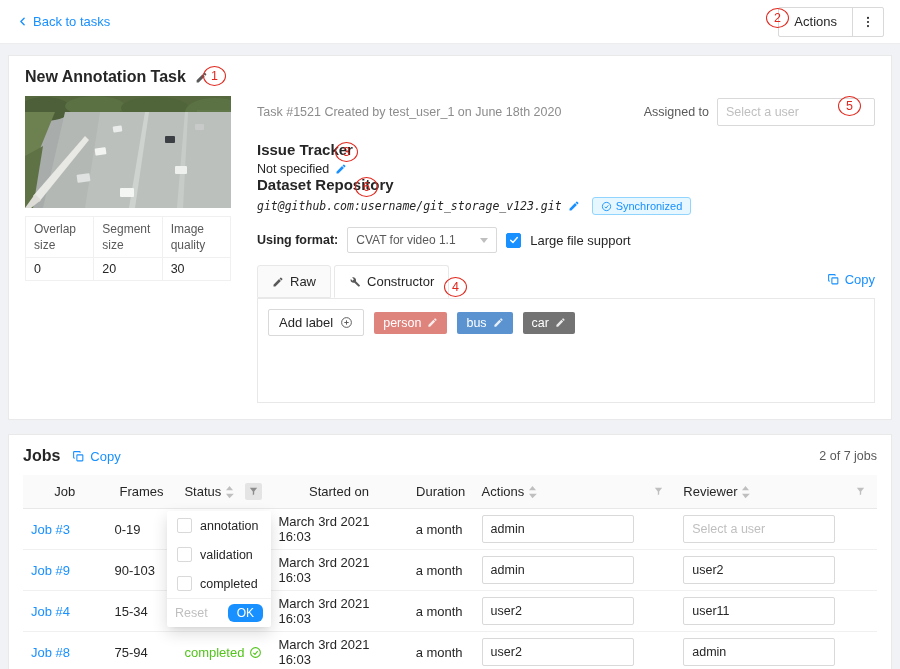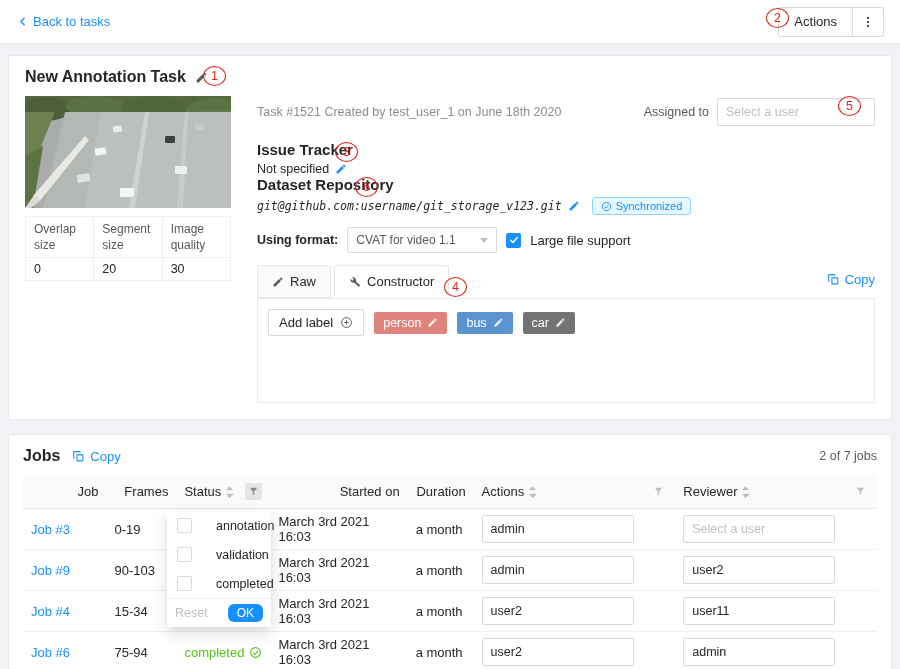--- a/index.html
+++ b/index.html
@@ -80,34 +80,34 @@
                  border-radius:2px;padding:5px 10px;font-size:13px;background:#fff;cursor:pointer}
   .tag{display:inline-flex;align-items:center;gap:6px;color:#fff;font-size:12.5px;
        padding:4px 9px;border-radius:2px;margin-left:10px}
 
   
   .jobs-head{display:flex;align-items:center;gap:12px}
   .jobs-title{font-size:16px;font-weight:700}
   .jobs-count{margin-left:auto;font-size:12.5px;color:#595959}
   .jobs-table{width:100%;border-collapse:collapse;margin-top:10px}
   .jobs-table th{background:#fafafa;padding:8px;font-size:13px;font-weight:500;
-                 border-bottom:1px solid #e8e8e8;text-align:right}
+                 border-bottom:1px solid #e8e8e8;text-align:center}
   .th-inner{display:flex;align-items:center;gap:4px}
   .filter-trigger{margin-left:auto;display:flex;padding:3px;border-radius:2px;cursor:pointer}
   .filter-trigger.open{background:#e4e4e4}
   .jobs-table td{padding:5px 8px;border-bottom:1px solid #f0f0f0;font-size:13px;height:39px}
   .job-link{color:var(--accent,#1890ff);cursor:pointer}
   .cell-input{width:152px}
   .status-done{display:inline-flex;align-items:center;gap:5px;color:var(--success,#52c41a)}
   .sorter{display:flex;flex-direction:column;line-height:0;cursor:pointer}
 
   
   .filter-dd{position:absolute;left:158px;top:76px;width:104px;background:#fff;border-radius:2px;
              box-shadow:0 3px 6px -4px rgba(0,0,0,.12),0 6px 16px 0 rgba(0,0,0,.14);z-index:20}
-  .filter-opt{display:flex;align-items:center;gap:24px;padding:7px 10px;font-size:12.5px;cursor:pointer}
+  .filter-opt{display:flex;align-items:center;gap:8px;padding:7px 10px;font-size:12.5px;cursor:pointer}
   .filter-foot{display:flex;justify-content:space-between;align-items:center;
                border-top:1px solid #f0f0f0;padding:5px 8px}
   .reset-btn{font-size:12.5px;color:#bfbfbf;cursor:pointer}
   .ok-btn{background:var(--accent,#1890ff);color:#fff;font-size:12px;padding:2px 9px;
           border-radius:6px;cursor:pointer;border:none}
 
   
   .ann{position:absolute;width:23px;height:20px;border:1.5px solid var(--annotation_red,#e0281e);
        border-radius:50%;color:var(--annotation_red,#e0281e);display:flex;align-items:center;
        justify-content:center;font-size:12.5px;z-index:40;background:transparent}
@@ -430,21 +430,21 @@
       <tr>
         <td><span class="job-link">Job #4</span></td>
         <td><span>15-34</span></td>
         <td><span></span></td>
         <td><span>March 3rd 2021 16:03</span></td>
         <td><span>a month</span></td>
         <td><input class="text-input cell-input" value="user2" style=""></td>
         <td><input class="text-input cell-input" value="user11" style=""></td>
       </tr>
       <tr>
-        <td><span class="job-link">Job #6</span></td>
+        <td><span class="job-link">Job #8</span></td>
         <td><span>75-94</span></td>
         <td>
           <span class="status-done">
             <span>completed</span>
             <span style="display:inline-flex">
               <svg width="13" height="13" viewBox="0 0 24 24" fill="none" stroke="#52c41a" stroke-width="2">
                   <circle cx="12" cy="12" r="9"></circle>
                   <polyline points="8 12.5 11 15.5 16 9.5"></polyline>
                 </svg>
             </span>

